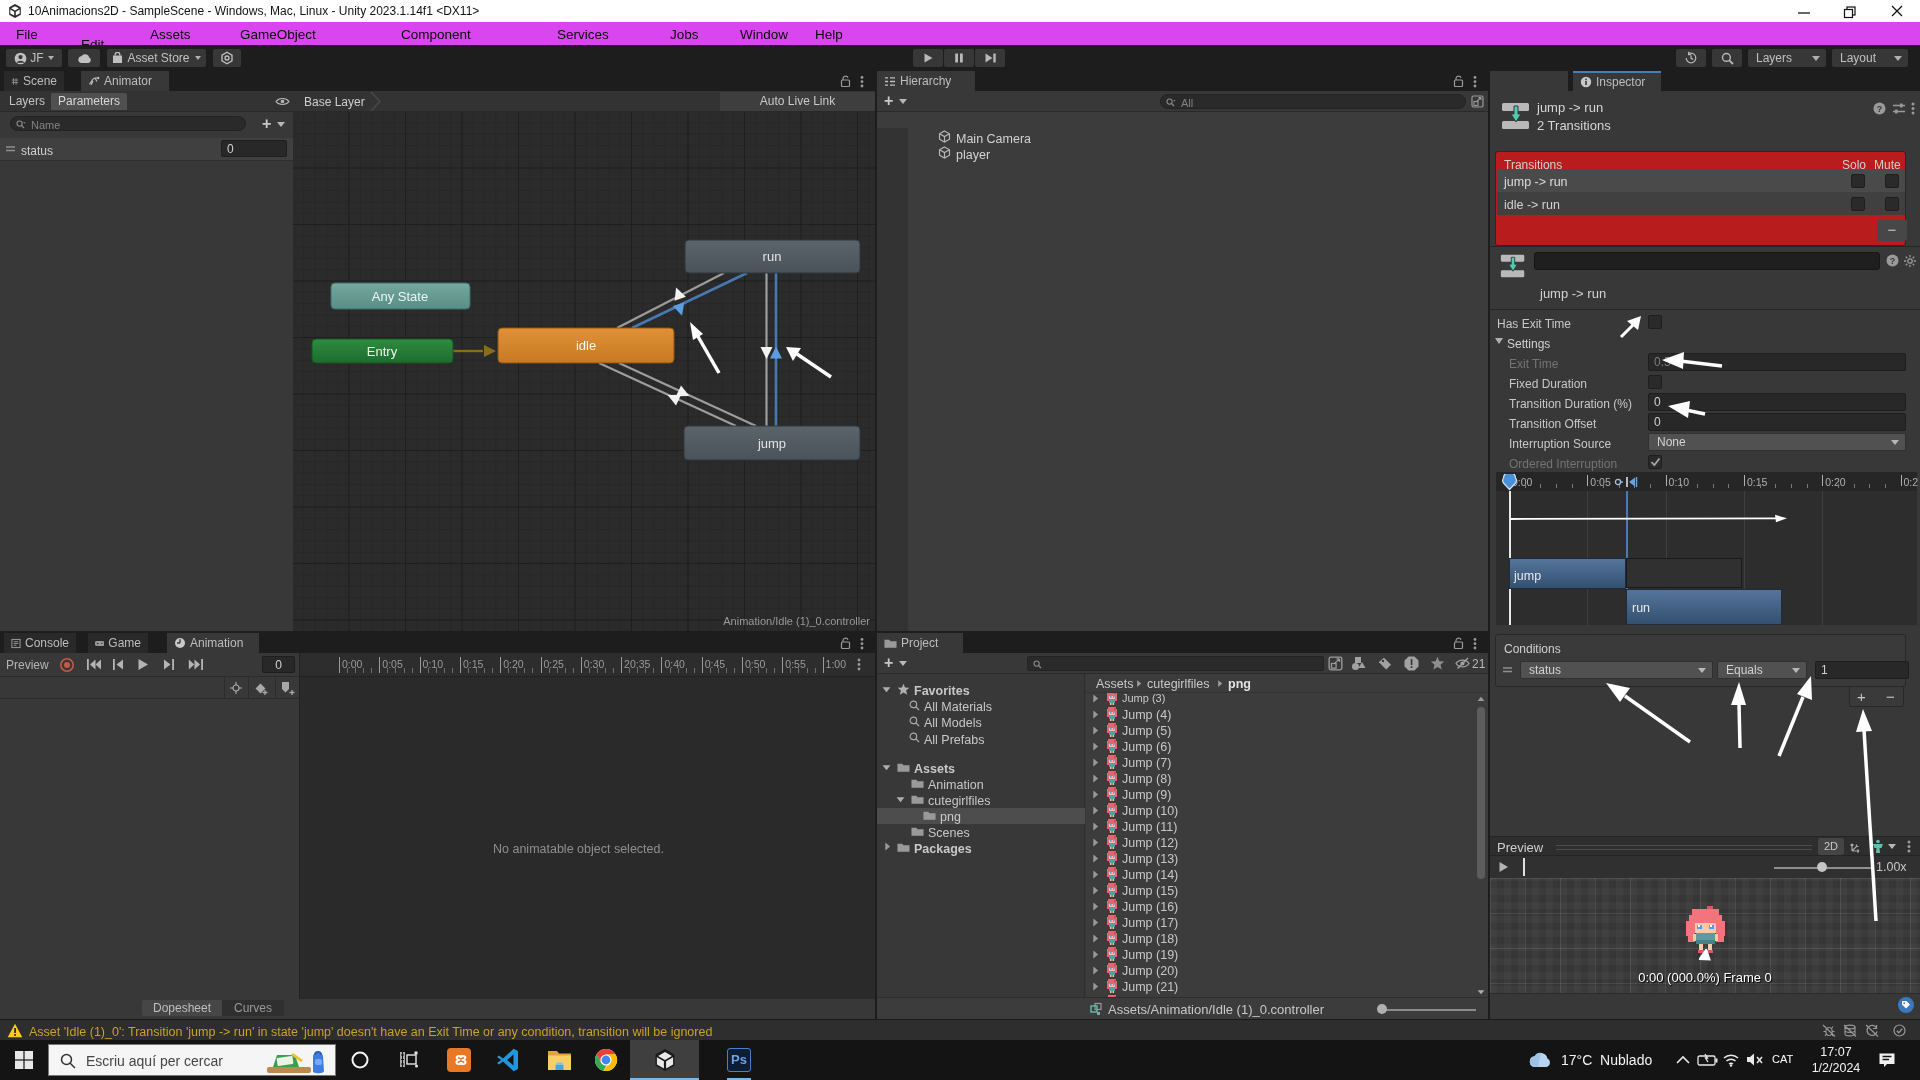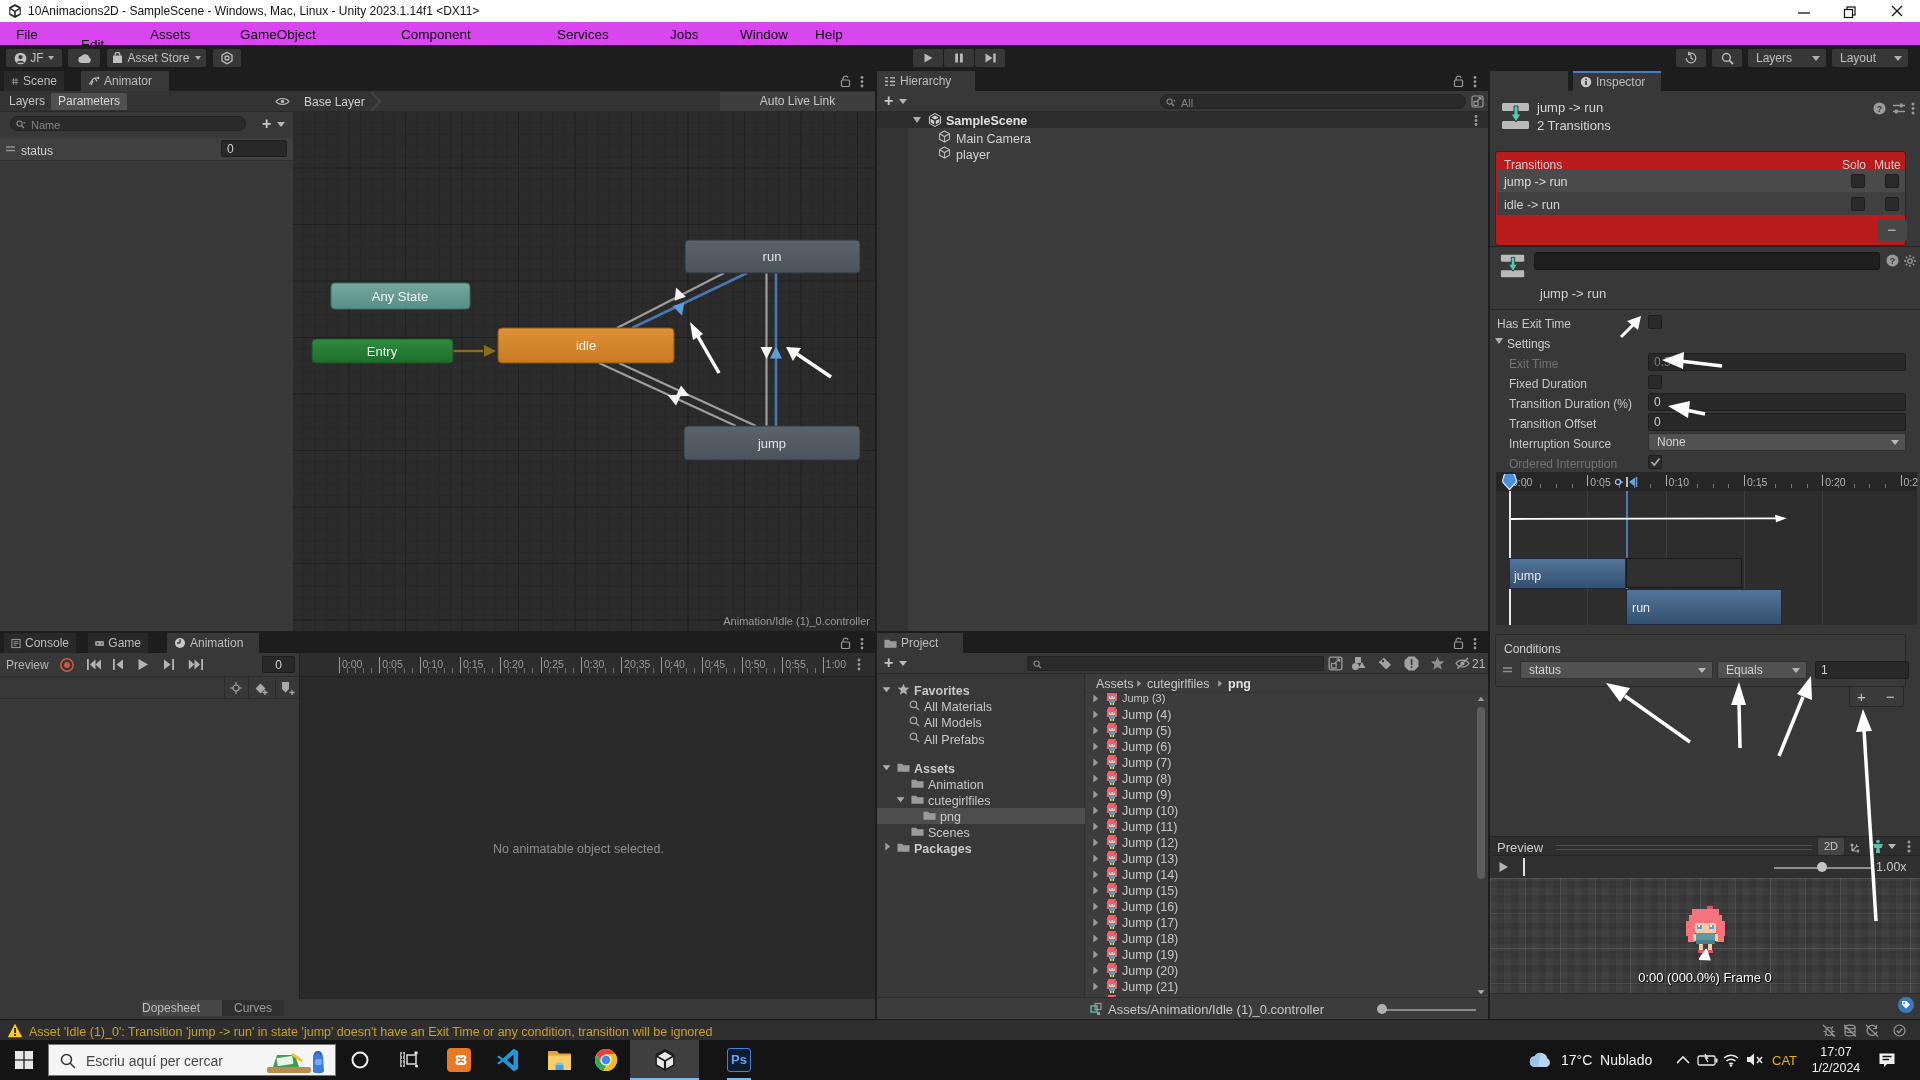--- a/index.html
+++ b/index.html
@@ -257,33 +257,20 @@
       <div class="abs" style="left:20px;top:2px;font-size:11px;color:#828282">All</div>
     </div>
     <svg class="abs" style="left:594px;top:4px" width="13" height="13" viewBox="0 0 13 13">
         <rect x="1" y="1" width="11" height="11" rx="1.5" fill="none" stroke="#9a9a9a" stroke-width="1.2"></rect>
         <rect x="3" y="6.5" width="4" height="4" fill="none" stroke="#9a9a9a" stroke-width="1.1"></rect>
         <path d="M6 6 L10 2.5 M10 2.5 h-2.6 M10 2.5 v2.6" stroke="#9a9a9a" stroke-width="1.1" fill="none"></path>
       </svg>
   </div>
   <div class="abs" style="left:0;top:21px;width:611px;height:519px;background:#3c3c3c">
     <div class="abs" style="left:0;top:16px;width:31px;height:503px;background:#333333"></div>
-    <div class="abs" style="left:0;top:0;width:611px;height:16px;background:#2d2d2d">
-      <div class="abs" style="left:36px;top:5px;width:0;height:0;border-left:4.5px solid transparent;border-right:4.5px solid transparent;border-top:6px solid #aeaeae"></div>
-      <svg class="abs" style="left:51px;top:1px" width="14" height="14" viewBox="0 0 14 14">
-          <path d="M7 0.5 L12.6 3.6 V10.4 L7 13.5 L1.4 10.4 V3.6 Z" fill="none" stroke="#cfcfcf" stroke-width="1"></path>
-          <path d="M7 2.4 L10.7 4.4 L7 6.5 L3.3 4.4 Z M2.6 5.7 L6.2 7.8 V11.4 L2.6 9.3 Z M11.4 5.7 V9.3 L7.8 11.4 V7.8 Z" fill="#cfcfcf"></path>
-        </svg>
-      <div class="abs" style="left:69px;top:2px;font-size:12.5px;font-weight:bold;color:#e0e0e0">SampleScene</div>
-      <svg class="abs" style="left:597px;top:3px" width="4" height="11" viewBox="0 0 4 11">
-          <circle cx="2" cy="1.5" r="1.4" fill="#9a9a9a"></circle>
-          <circle cx="2" cy="5.5" r="1.4" fill="#9a9a9a"></circle>
-          <circle cx="2" cy="9.5" r="1.4" fill="#9a9a9a"></circle>
-        </svg>
-    </div>
     <svg class="abs" style="left:61px;top:18px" width="13" height="13" viewBox="0 0 13 13">
         <path d="M6.5 1 L11.5 3.8 V9.2 L6.5 12 L1.5 9.2 V3.8 Z M1.5 3.8 L6.5 6.6 L11.5 3.8 M6.5 6.6 V12" fill="none" stroke="#b8b8b8" stroke-width="1.1"></path>
       </svg>
     <div class="abs" style="left:79px;top:20px;font-size:12.5px;color:#d2d2d2">Main Camera</div>
     <svg class="abs" style="left:61px;top:34px" width="13" height="13" viewBox="0 0 13 13">
         <path d="M6.5 1 L11.5 3.8 V9.2 L6.5 12 L1.5 9.2 V3.8 Z M1.5 3.8 L6.5 6.6 L11.5 3.8 M6.5 6.6 V12" fill="none" stroke="#b8b8b8" stroke-width="1.1"></path>
       </svg>
     <div class="abs" style="left:79px;top:36px;font-size:12.5px;color:#d2d2d2">player</div>
   </div>
 </div>
@@ -759,21 +746,21 @@
       <svg class="abs" style="left:558px;top:5px" width="4" height="13" viewBox="0 0 4 13">
         <circle cx="2" cy="2" r="1.4" fill="#9a9a9a"></circle>
         <circle cx="2" cy="6.5" r="1.4" fill="#9a9a9a"></circle>
         <circle cx="2" cy="11" r="1.4" fill="#9a9a9a"></circle>
       </svg>
     </div>
   <div class="abs" style="left:299px;top:24px;width:576px;height:322px;background:#2a2a2a"></div>
   <div class="abs" style="left:299px;top:0;width:1px;height:346px;background:#222"></div>
   <div class="abs txt" style="left:493px;top:190px;color:#8f8f8f;font-size:12.5px">No animatable object selected.</div>
 
-  <div class="abs" style="left:142px;top:347px;width:80px;height:16px;background:#464646;color:#bdbdbd;font-size:12px;text-align:left;line-height:16px;border-radius:2px 0 0 2px">Dopesheet</div>
+  <div class="abs" style="left:142px;top:347px;width:80px;height:16px;background:#464646;color:#bdbdbd;font-size:12px;text-align:center;line-height:16px;border-radius:2px 0 0 2px">Dopesheet</div>
   <div class="abs" style="left:222px;top:347px;width:62px;height:16px;background:#2f2f2f;color:#9a9a9a;font-size:12px;text-align:center;line-height:16px;border-radius:0 2px 2px 0">Curves</div>
 </div>
 
 <div class="tabstrip" style="left:1568px;top:71px;width:430px;height:20px">
   <div class="tab on" style="left:5px;width:88px;border-top:2px solid #4a7db8;height:20px">
     <svg width="12" height="12" viewBox="0 0 12 12">
         <circle cx="6" cy="6" r="5.2" fill="#c8c8c8"></circle>
         <rect x="5.2" y="5" width="1.6" height="4" fill="#383838"></rect>
         <rect x="5.2" y="2.6" width="1.6" height="1.6" fill="#383838"></rect>
       </svg>Inspector
@@ -1111,21 +1098,21 @@
       <path d="M8 1 L10.5 5 H8.5 L11 9" stroke="#e8e8e8" stroke-width="1.3" fill="none"></path>
     </svg>
   <svg class="abs" style="left:1722px;top:12px" width="18" height="15" viewBox="0 0 18 15">
       <path d="M2 6 A10 10 0 0 1 16 6 M4.5 9 A6.5 6.5 0 0 1 13.5 9 M7 12 A3.2 3.2 0 0 1 11 12" fill="none" stroke="#e8e8e8" stroke-width="1.5"></path>
       <circle cx="9" cy="13.5" r="1.2" fill="#e8e8e8"></circle>
     </svg>
   <svg class="abs" style="left:1746px;top:12px" width="18" height="15" viewBox="0 0 18 15">
       <path d="M1 5 H4 L8 1.5 V13.5 L4 10 H1 Z" fill="#e8e8e8"></path>
       <path d="M11 5 L16 11 M16 5 L11 11" stroke="#e8e8e8" stroke-width="1.5"></path>
     </svg>
-  <div class="abs" style="left:1772px;top:13px;font-size:13px;color:#eab308">CAT</div>
+  <div class="abs" style="left:1772px;top:13px;font-size:11px;color:#ffffff">CAT</div>
   <div class="abs" style="left:1808px;top:5px;width:56px;text-align:center;font-size:12.5px;color:#f2f2f2">17:07</div>
   <div class="abs" style="left:1808px;top:21px;width:56px;text-align:center;font-size:12.5px;color:#f2f2f2">1/2/2024</div>
   <svg class="abs" style="left:1878px;top:12px" width="18" height="17" viewBox="0 0 18 17">
       <path d="M1.5 1.5 H16.5 V12 H9 L6 15 V12 H1.5 Z" fill="#f2f2f2"></path>
       <path d="M4.5 4.5 H13.5 M4.5 7.5 H11" stroke="#141414" stroke-width="1.3"></path>
     </svg>
 </div>
 
 <div class="abs" style="left:875px;top:71px;width:2px;height:948px;background:#1d1d1d"></div>
 <div class="abs" style="left:1488px;top:71px;width:2px;height:948px;background:#1d1d1d"></div>

